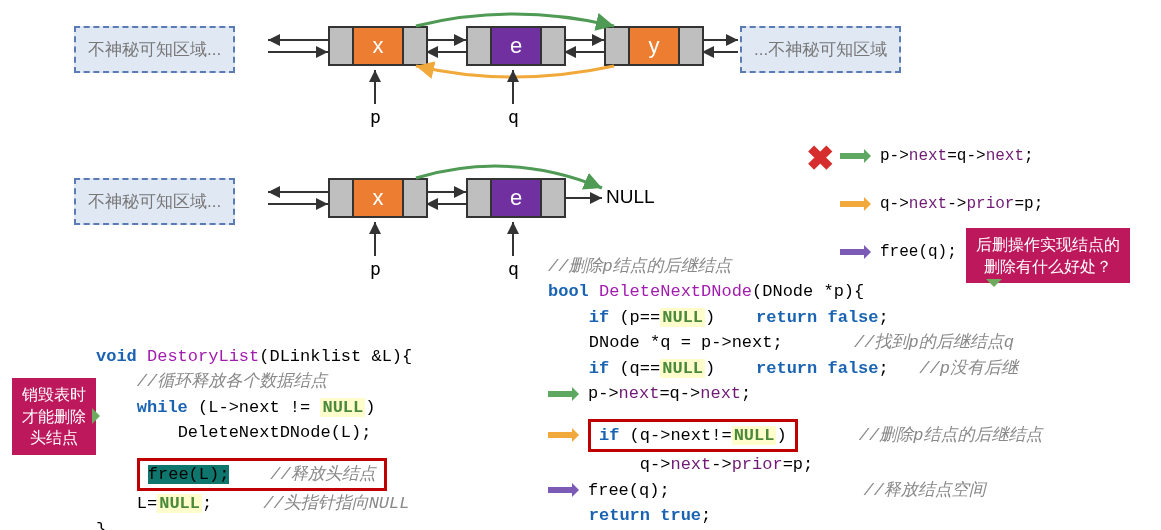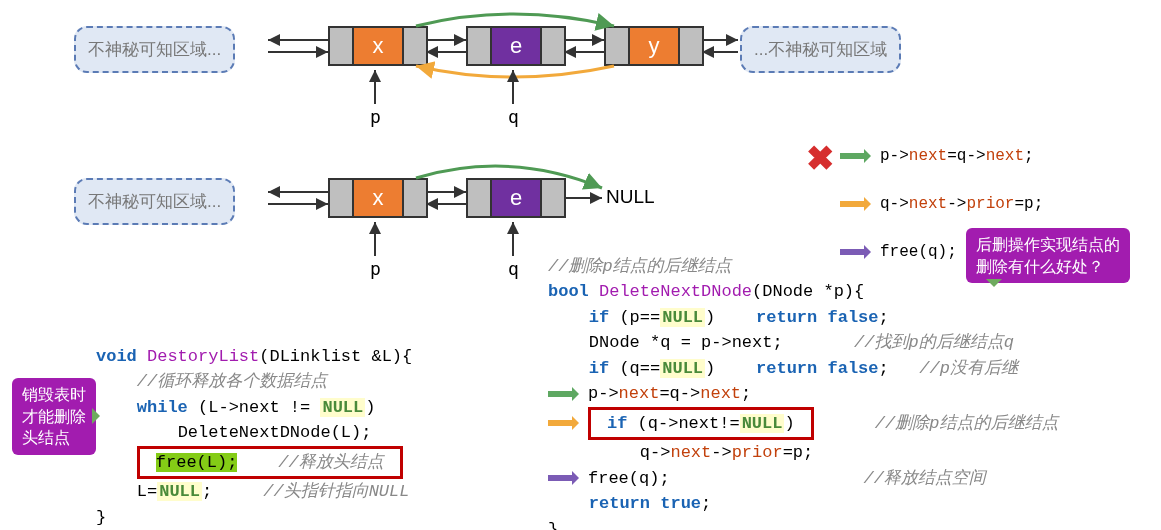--- a/index.html
+++ b/index.html
@@ -15,21 +15,21 @@
     overflow: hidden;
   }
   
   .region-box {
     position: absolute;
     border: 2px dashed #5b7bb5;
     background: #e0e8f4;
     color: #777;
     font-size: 17px;
     padding: 10px 12px;
-    border-radius: 13px;
+    border-radius: 0;
   }
   .dlnode {
     position: absolute;
     display: flex;
     border: 2px solid #333;
     height: 40px;
   }
   .dlnode .slot {
     width: 24px;
     background: #bfbfbf;
@@ -48,26 +48,26 @@
   .ptr-label {
     position: absolute;
     font-size: 18px;
     font-family: Consolas, monospace;
   }
   
   svg.overlay { position: absolute; top:0; left:0; pointer-events:none; }
   
   .callout {
     position: absolute;
-    background: #a21caf;
+    background: #be185d;
     color: #fff;
     font-size: 16px;
     padding: 6px 10px;
-    border-radius: 6px;
-    text-align: left;
+    border-radius: 0;
+    text-align: center;
     line-height: 1.35;
   }
   .callout.left::after {
     content:"";
     position:absolute;
     right:-12px; top:50%; margin-top:-8px;
     border:8px solid transparent;
     border-left-color:#6eaa5e;
   }
   .callout.rightdown::after {
@@ -80,25 +80,25 @@
   
   .code {
     position: absolute;
     font-family: Consolas, "Courier New", monospace;
     font-size: 17px;
     white-space: pre;
     line-height: 1.5;
   }
   .kw { color:#1a63b3; font-weight:bold;text-align:center; }
   .fn { color:#a21caf; }
-  .op { color:#c2410c; }
+  .op { color:#701a75; }
   .null { color:#4a8a3a; background:#fffdcc; font-weight:bold; padding:0 2px; }
   .cmt { color:#888; font-style:italic; }
-  .hl { background:#84cc16; }
-  .redbox { border:3px solid #c00000; padding:1px 16px; display:inline-block; }
+  .hl { background:#0f766e; }
+  .redbox { border:3px solid #c00000; padding:1px 8px; display:inline-block;margin-top:12px; }
   
   .ar {
     display:inline-block; width:36px; height:14px; vertical-align:middle;
     position:relative; margin-right:4px;
   }
   .ar::before { content:""; position:absolute; left:0; top:4px; width:26px; height:6px; }
   .ar::after  { content:""; position:absolute; left:24px; top:0;
     border:7px solid transparent; }
   .ar.green::before { background:#5ea862; } .ar.green::after{ border-left-color:#5ea862; }
   .ar.yellow::before{ background:#f2a93b; } .ar.yellow::after{ border-left-color:#f2a93b; }

